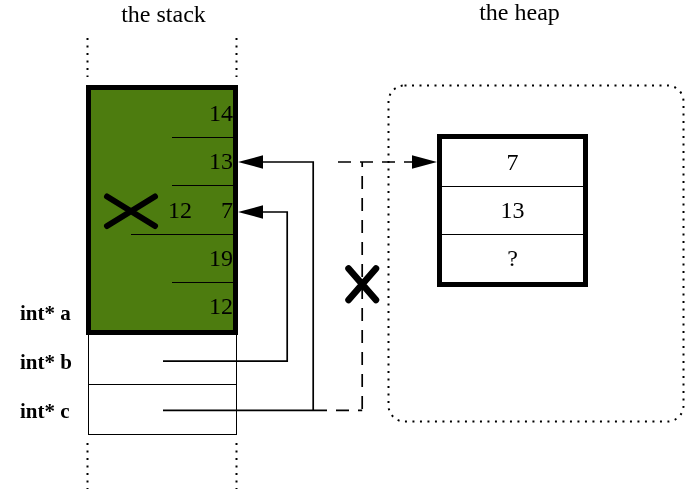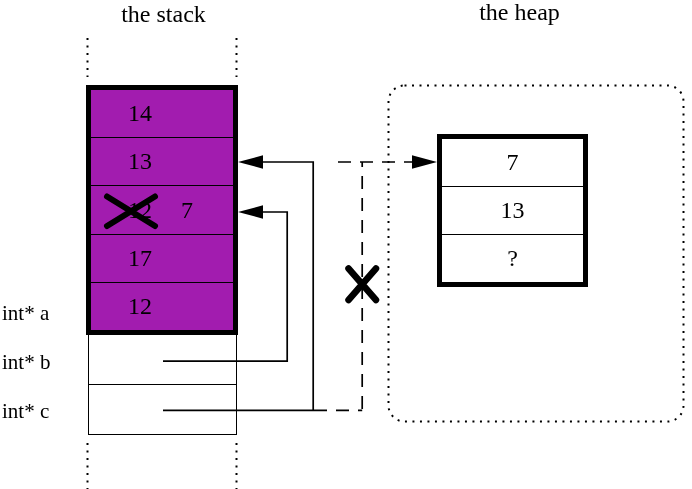--- a/index.html
+++ b/index.html
@@ -17,38 +17,40 @@
     font-size: 24px;
     text-align: center;
     line-height: 28px;
     white-space: nowrap;
   }
   .stack-title { left: 71px; top: 0px; width: 185px; }
   .heap-title  { left: 427px; top: -2px; width: 185px; }
 
   .ptr-label {
     position: absolute;
-    left: 2px;
+    left: 20px;
     font-size: 21px;
     line-height: 24px;
     white-space: nowrap;
+    font-weight: bold;
   }
   .label-a { top: 301px; }
   .label-b { top: 350px; }
   .label-c { top: 399px; }
 
   .stack-box {
     position: absolute;
     left: 86px; top: 85px;
     width: 152px; height: 250px;
     border: 5px solid #000;
     box-sizing: border-box;
     display: flex;
     flex-direction: column;
-    background: #a21caf;
+    background: #4d7c0f;
+    align-items: flex-end;
   }
   .cell {
     flex: 1;
     border-bottom: 1.5px solid #000;
     display: flex;
     align-items: center;
     font-size: 24px;
     padding-left: 37px;
     box-sizing: border-box;
   }
@@ -111,21 +113,21 @@
       <span class="val">14</span>
     </div>
     <div class="cell">
       <span class="val">13</span>
     </div>
     <div class="cell">
       <span class="val old-val">12</span>
       <span class="val new-val">7</span>
     </div>
     <div class="cell">
-      <span class="val">17</span>
+      <span class="val">19</span>
     </div>
     <div class="cell last">
       <span class="val">12</span>
     </div>
   </div>
 
   <div class="substack">
     <div class="subcell"></div>
     <div class="subcell last"></div>
   </div>

